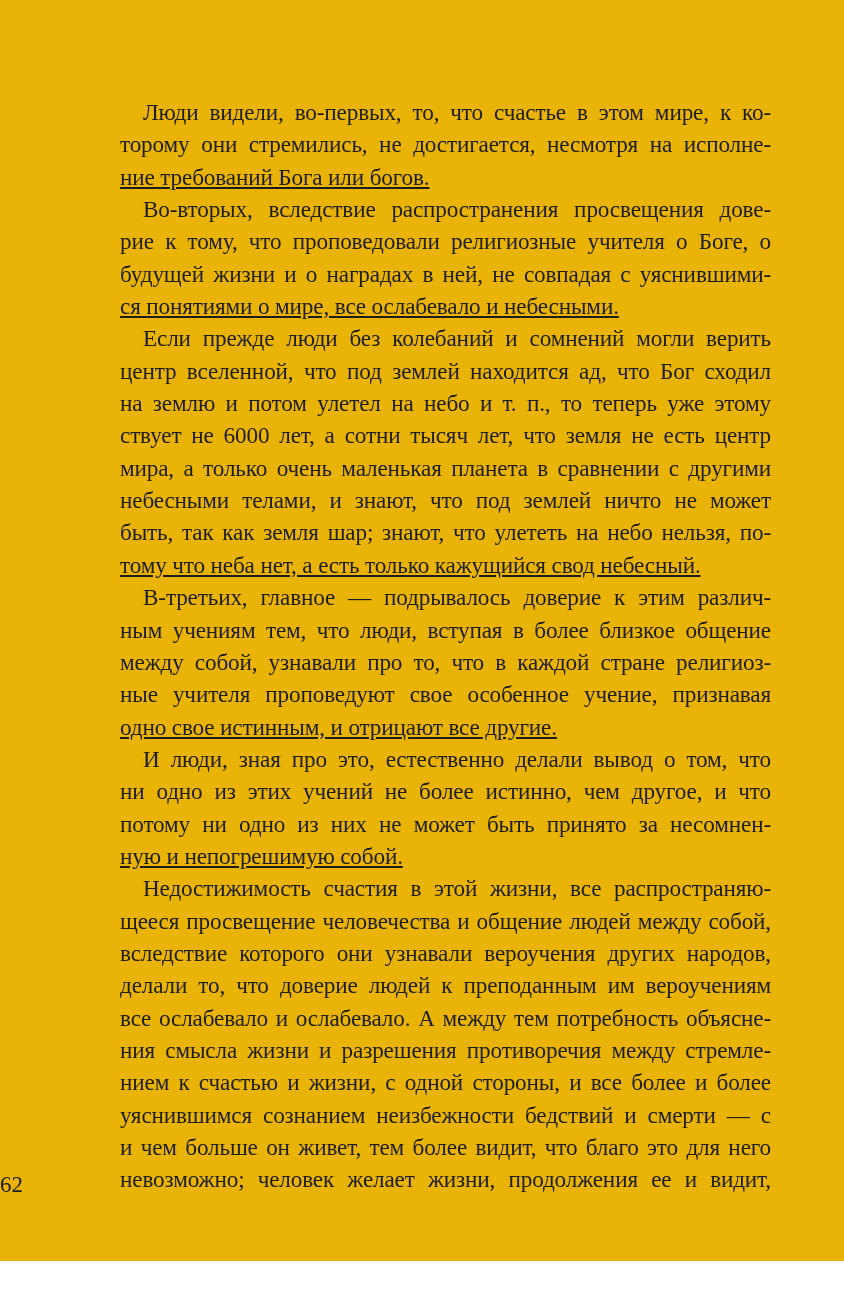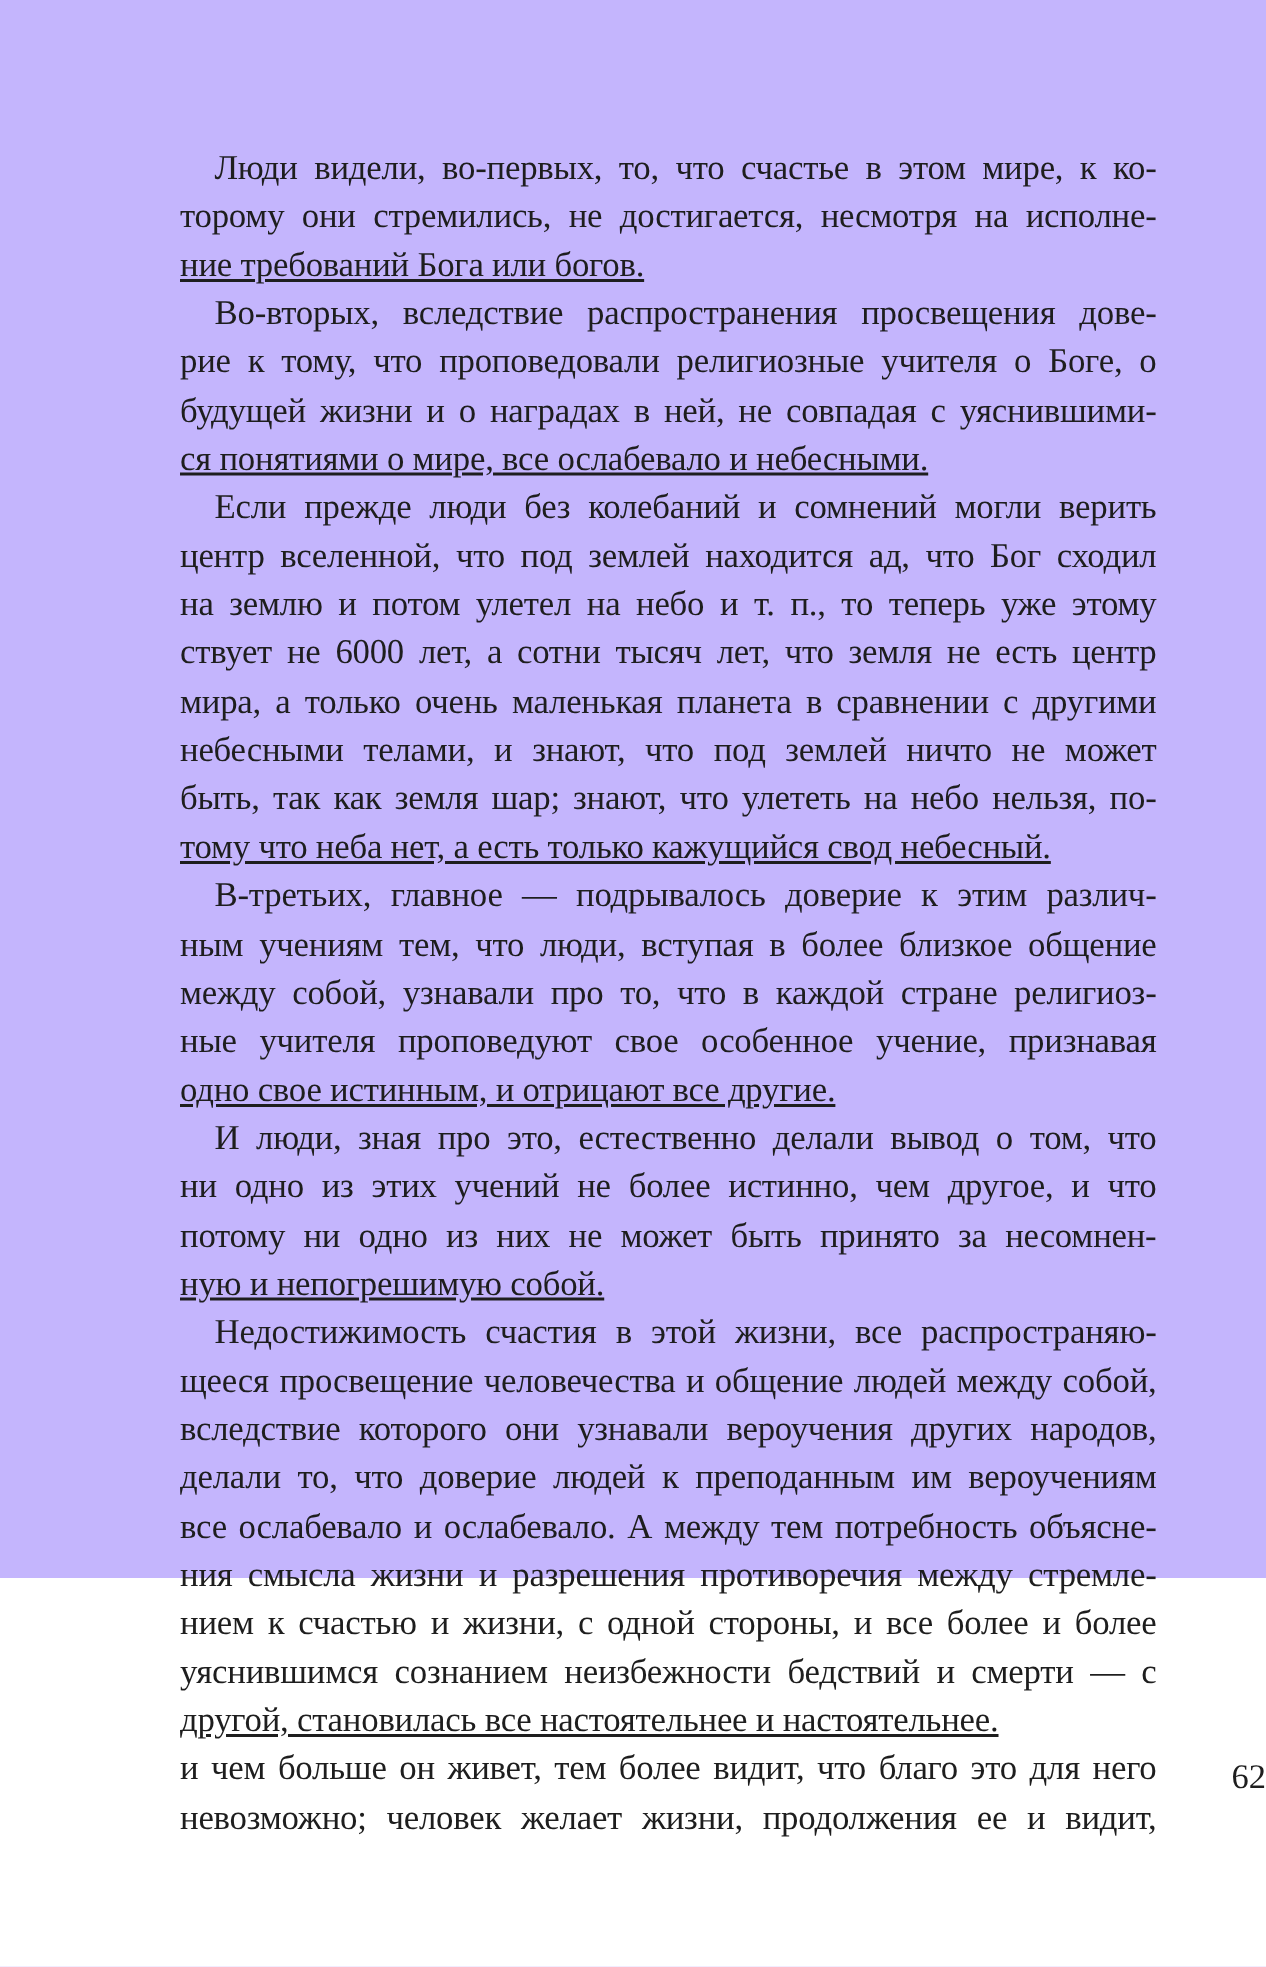--- a/index.html
+++ b/index.html
@@ -13,22 +13,22 @@
       position: relative;
       overflow: hidden;
       color: #1e1e1e;
       font-family: "Liberation Serif", "DejaVu Serif", serif;
     }
     .page {
       position: absolute;
       left: 0;
       top: 0;
       width: 844px;
-      height: 1052px;
-      background: #c4b5fd;
+      height: 1261px;
+      background: #eab308;
     }
     .text-block {
       position: absolute;
       left: 120px;
       top: 96px;
       width: 651px;
     }
     .line {
       display: block;
       height: 32.35px;
@@ -44,21 +44,21 @@
     }
     .line.last {
       text-align-last: left;
       text-decoration: underline;
     }
     .page-number {
       position: absolute;
       left: 0;
       width: 844px;
       top: 1170px;
-      text-align: right;
+      text-align: left;
       font-size: 23px;
       line-height: 30px;
     }
   </style>
 </head>
 <body>
 
 <div class="page">
   <div class="text-block" id="text-block">
       <div>
@@ -97,21 +97,20 @@
       </div>
       <div>
         <span class="line indent">Недостижимость счастия в этой жизни, все распространяю-</span>
         <span class="line">щееся просвещение человечества и общение людей между собой,</span>
         <span class="line">вследствие которого они узнавали вероучения других народов,</span>
         <span class="line">делали то, что доверие людей к преподанным им вероучениям</span>
         <span class="line">все ослабевало и ослабевало. А между тем потребность объясне-</span>
         <span class="line">ния смысла жизни и разрешения противоречия между стремле-</span>
         <span class="line">нием к счастью и жизни, с одной стороны, и все более и более</span>
         <span class="line">уяснившимся сознанием неизбежности бедствий и смерти — с</span>
-        <span class="line last">другой, становилась все настоятельнее и настоятельнее.</span>
       </div>
       <div>
         <span class="line">и чем больше он живет, тем более видит, что благо это для него</span>
         <span class="line">невозможно; человек желает жизни, продолжения ее и видит,</span>
       </div>
     </div>
   <div class="page-number">62</div>
 </div>
 
 </body></html>

